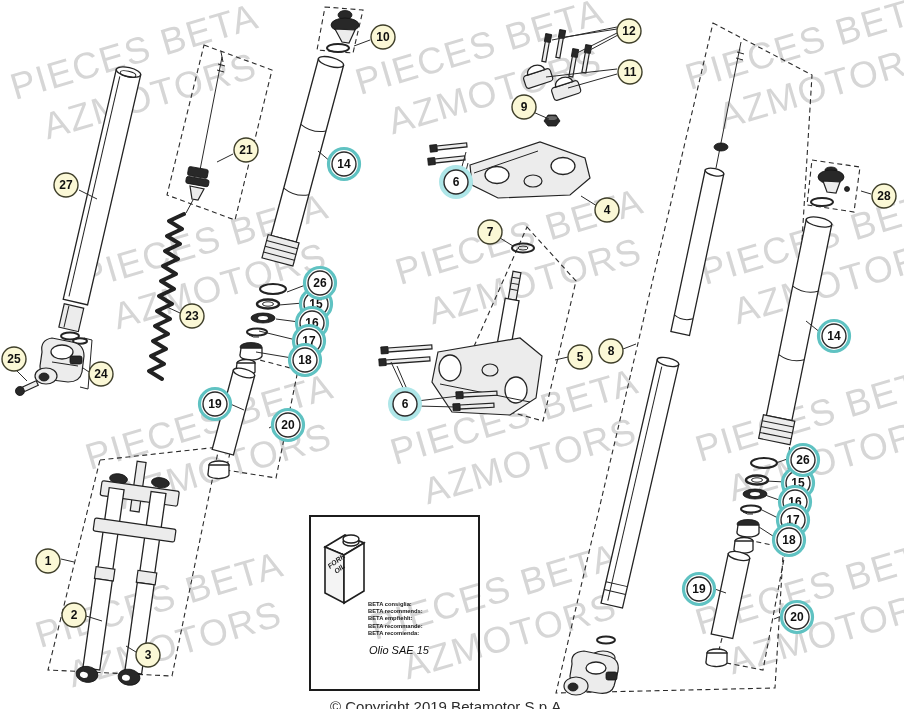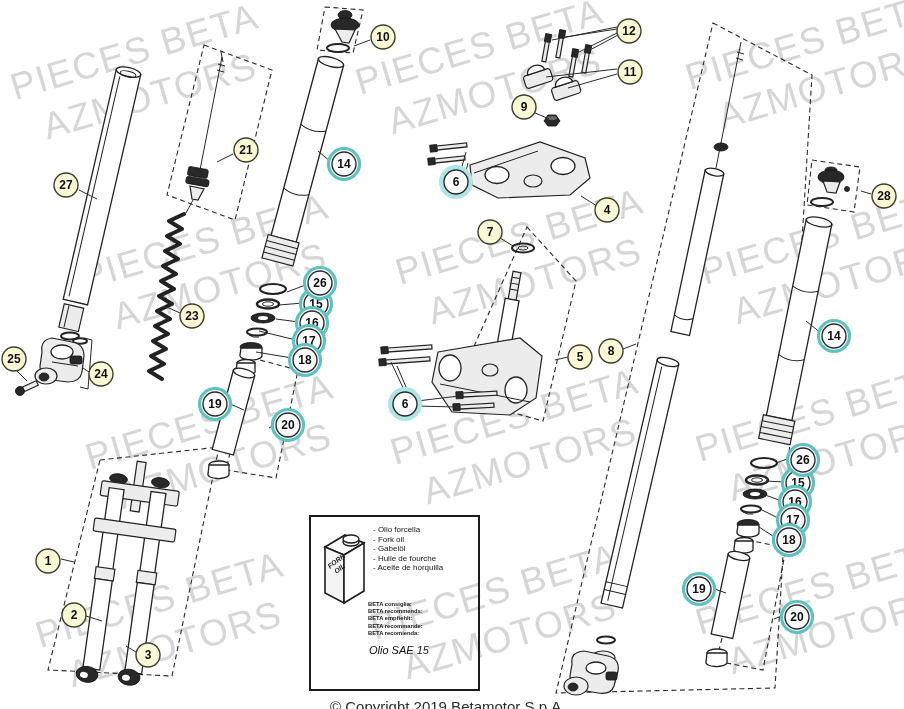--- a/index.html
+++ b/index.html
@@ -587,27 +587,20 @@
     <polygon points="8,18 28,6 47,14 27,26" fill="#fff" stroke="#1e1e1e" stroke-width="1.6"></polygon>
     <polygon points="8,18 27,26 27,74 8,64" fill="#f4f4f4" stroke="#1e1e1e" stroke-width="1.6"></polygon>
     <polygon points="27,26 47,14 47,62 27,74" fill="#fff" stroke="#1e1e1e" stroke-width="1.6"></polygon>
     <ellipse cx="34" cy="13" rx="8" ry="4" fill="#fff" stroke="#1e1e1e" stroke-width="1.4"></ellipse>
     <ellipse cx="34" cy="10" rx="8" ry="4" fill="#fff" stroke="#1e1e1e" stroke-width="1.4"></ellipse>
     <g transform="translate(13,40) rotate(-38)" fill="#1e1e1e" font-family="Liberation Sans, sans-serif" font-size="7" font-weight="bold" font-style="italic">
       <text x="0" y="0">FORK</text>
       <text x="2" y="8">OIL</text>
     </g>
   </svg>
-  <div class="names">
-      <div>- Olio forcella</div>
-      <div>- Fork oil</div>
-      <div>- Gabelöl</div>
-      <div>- Huile de fourche</div>
-      <div>- Aceite de horquilla</div>
-    </div>
   <div class="recs">
       <div>BETA consiglia:</div>
       <div>BETA recommends:</div>
       <div>BETA empfiehlt:</div>
       <div>BETA recommande:</div>
       <div>BETA recomienda:</div>
     </div>
   <div class="spec">Olio SAE 15</div>
 </div>
 

